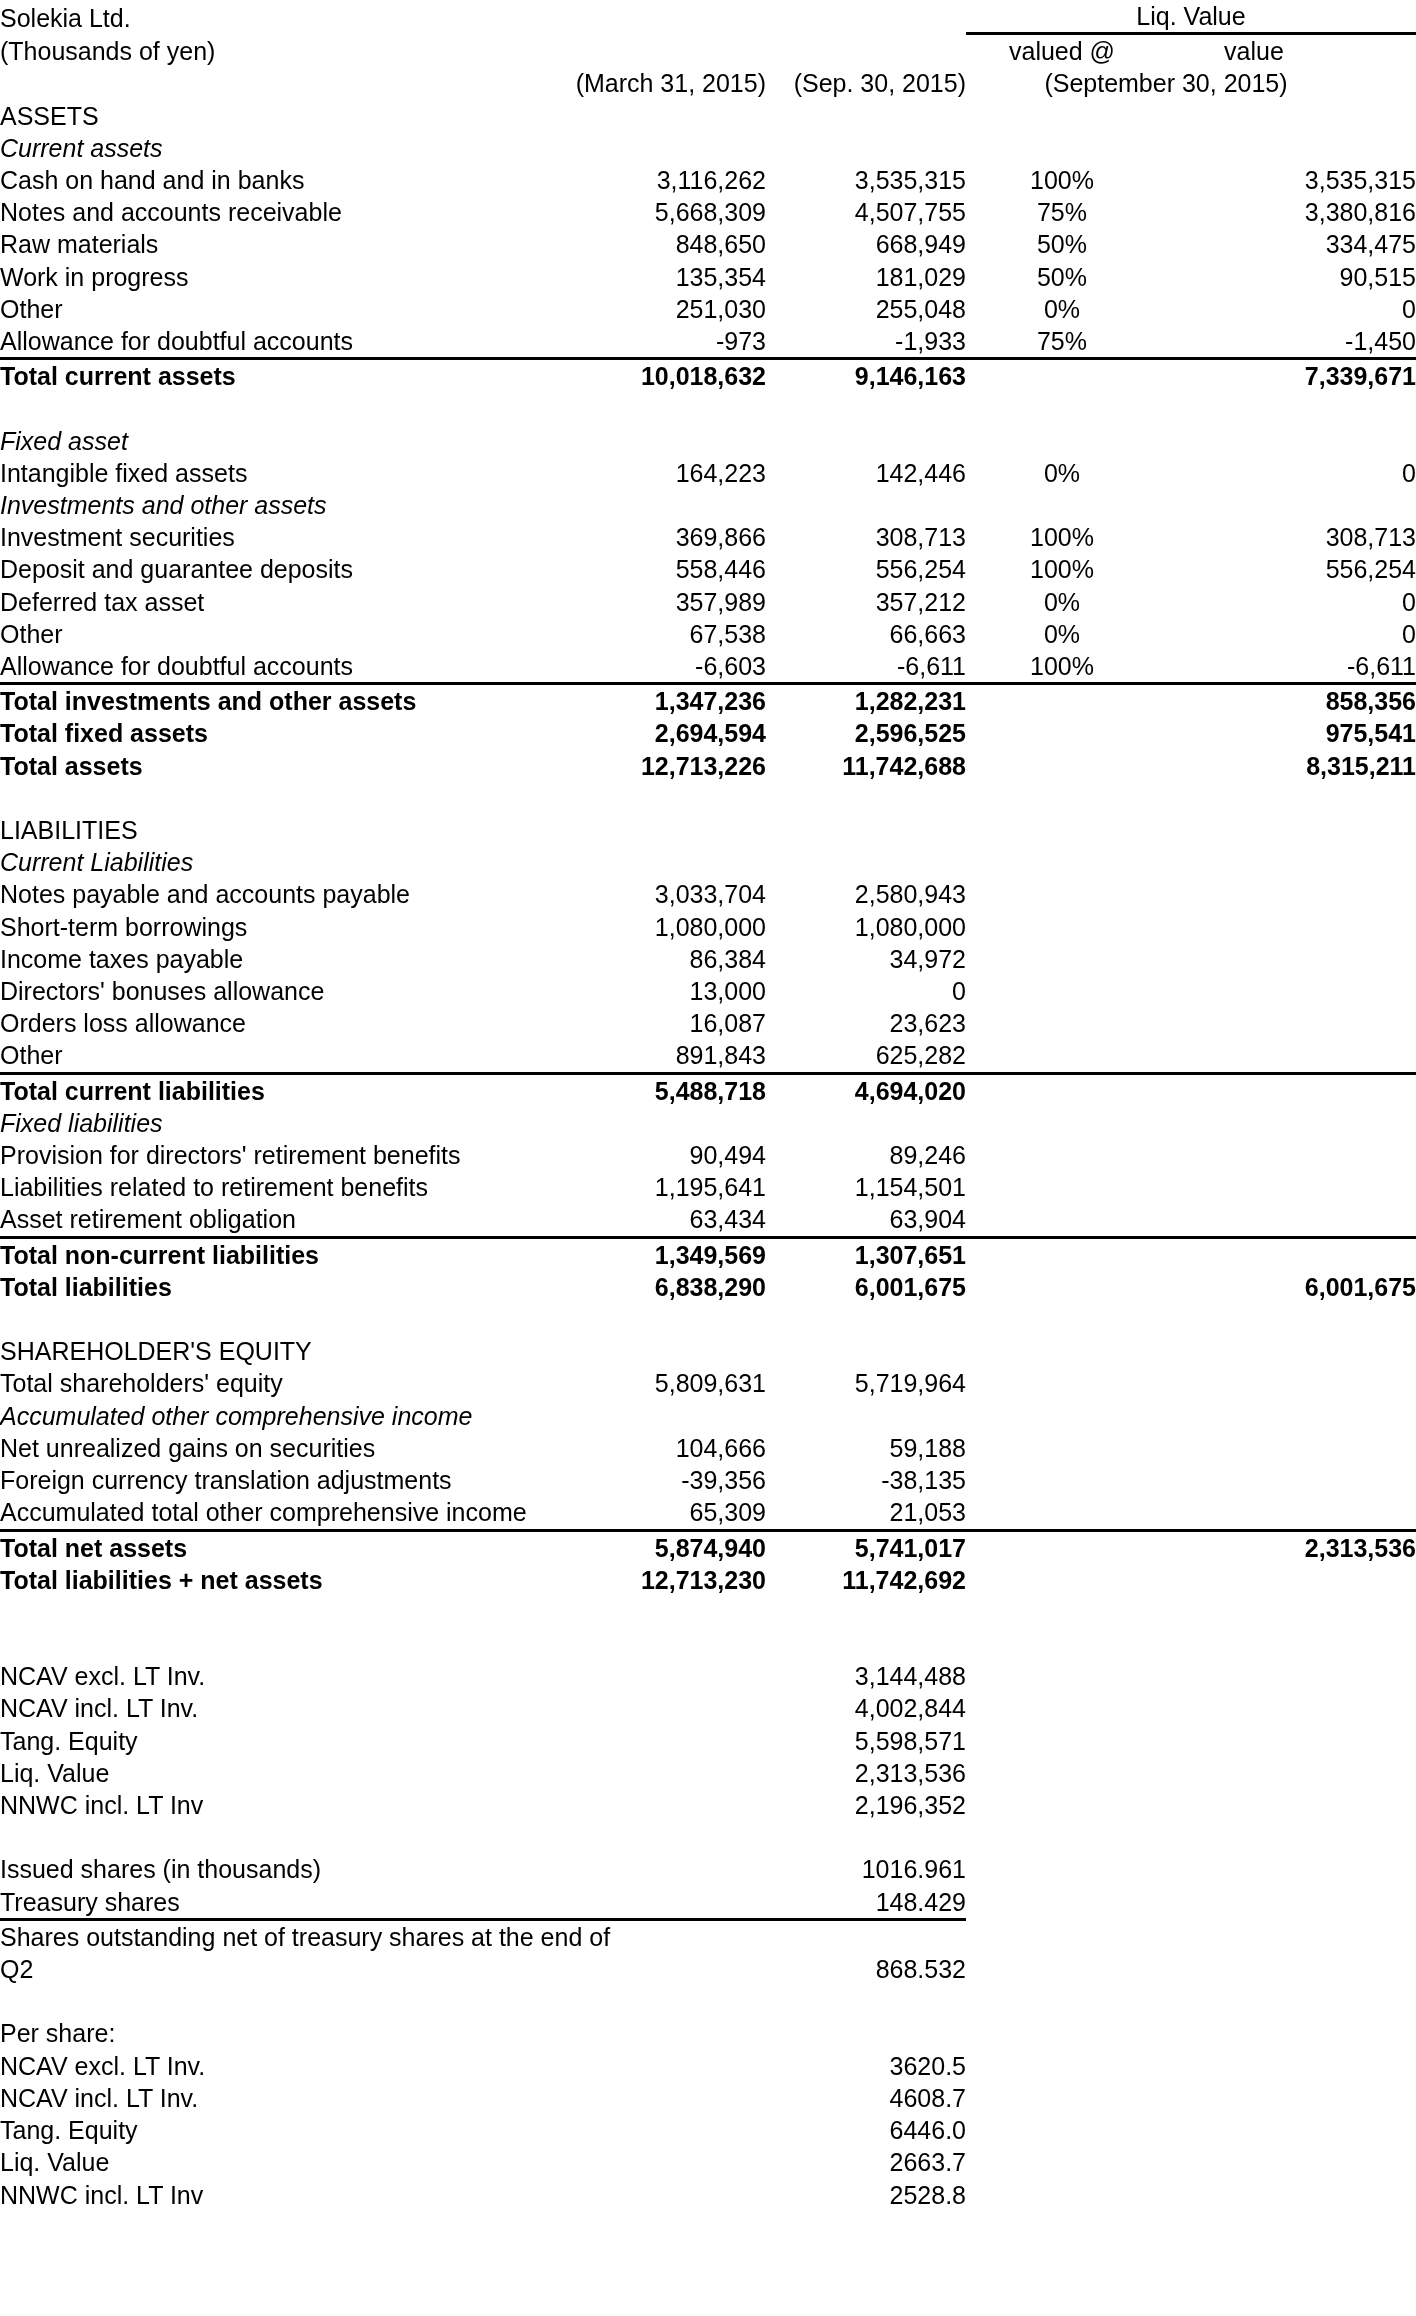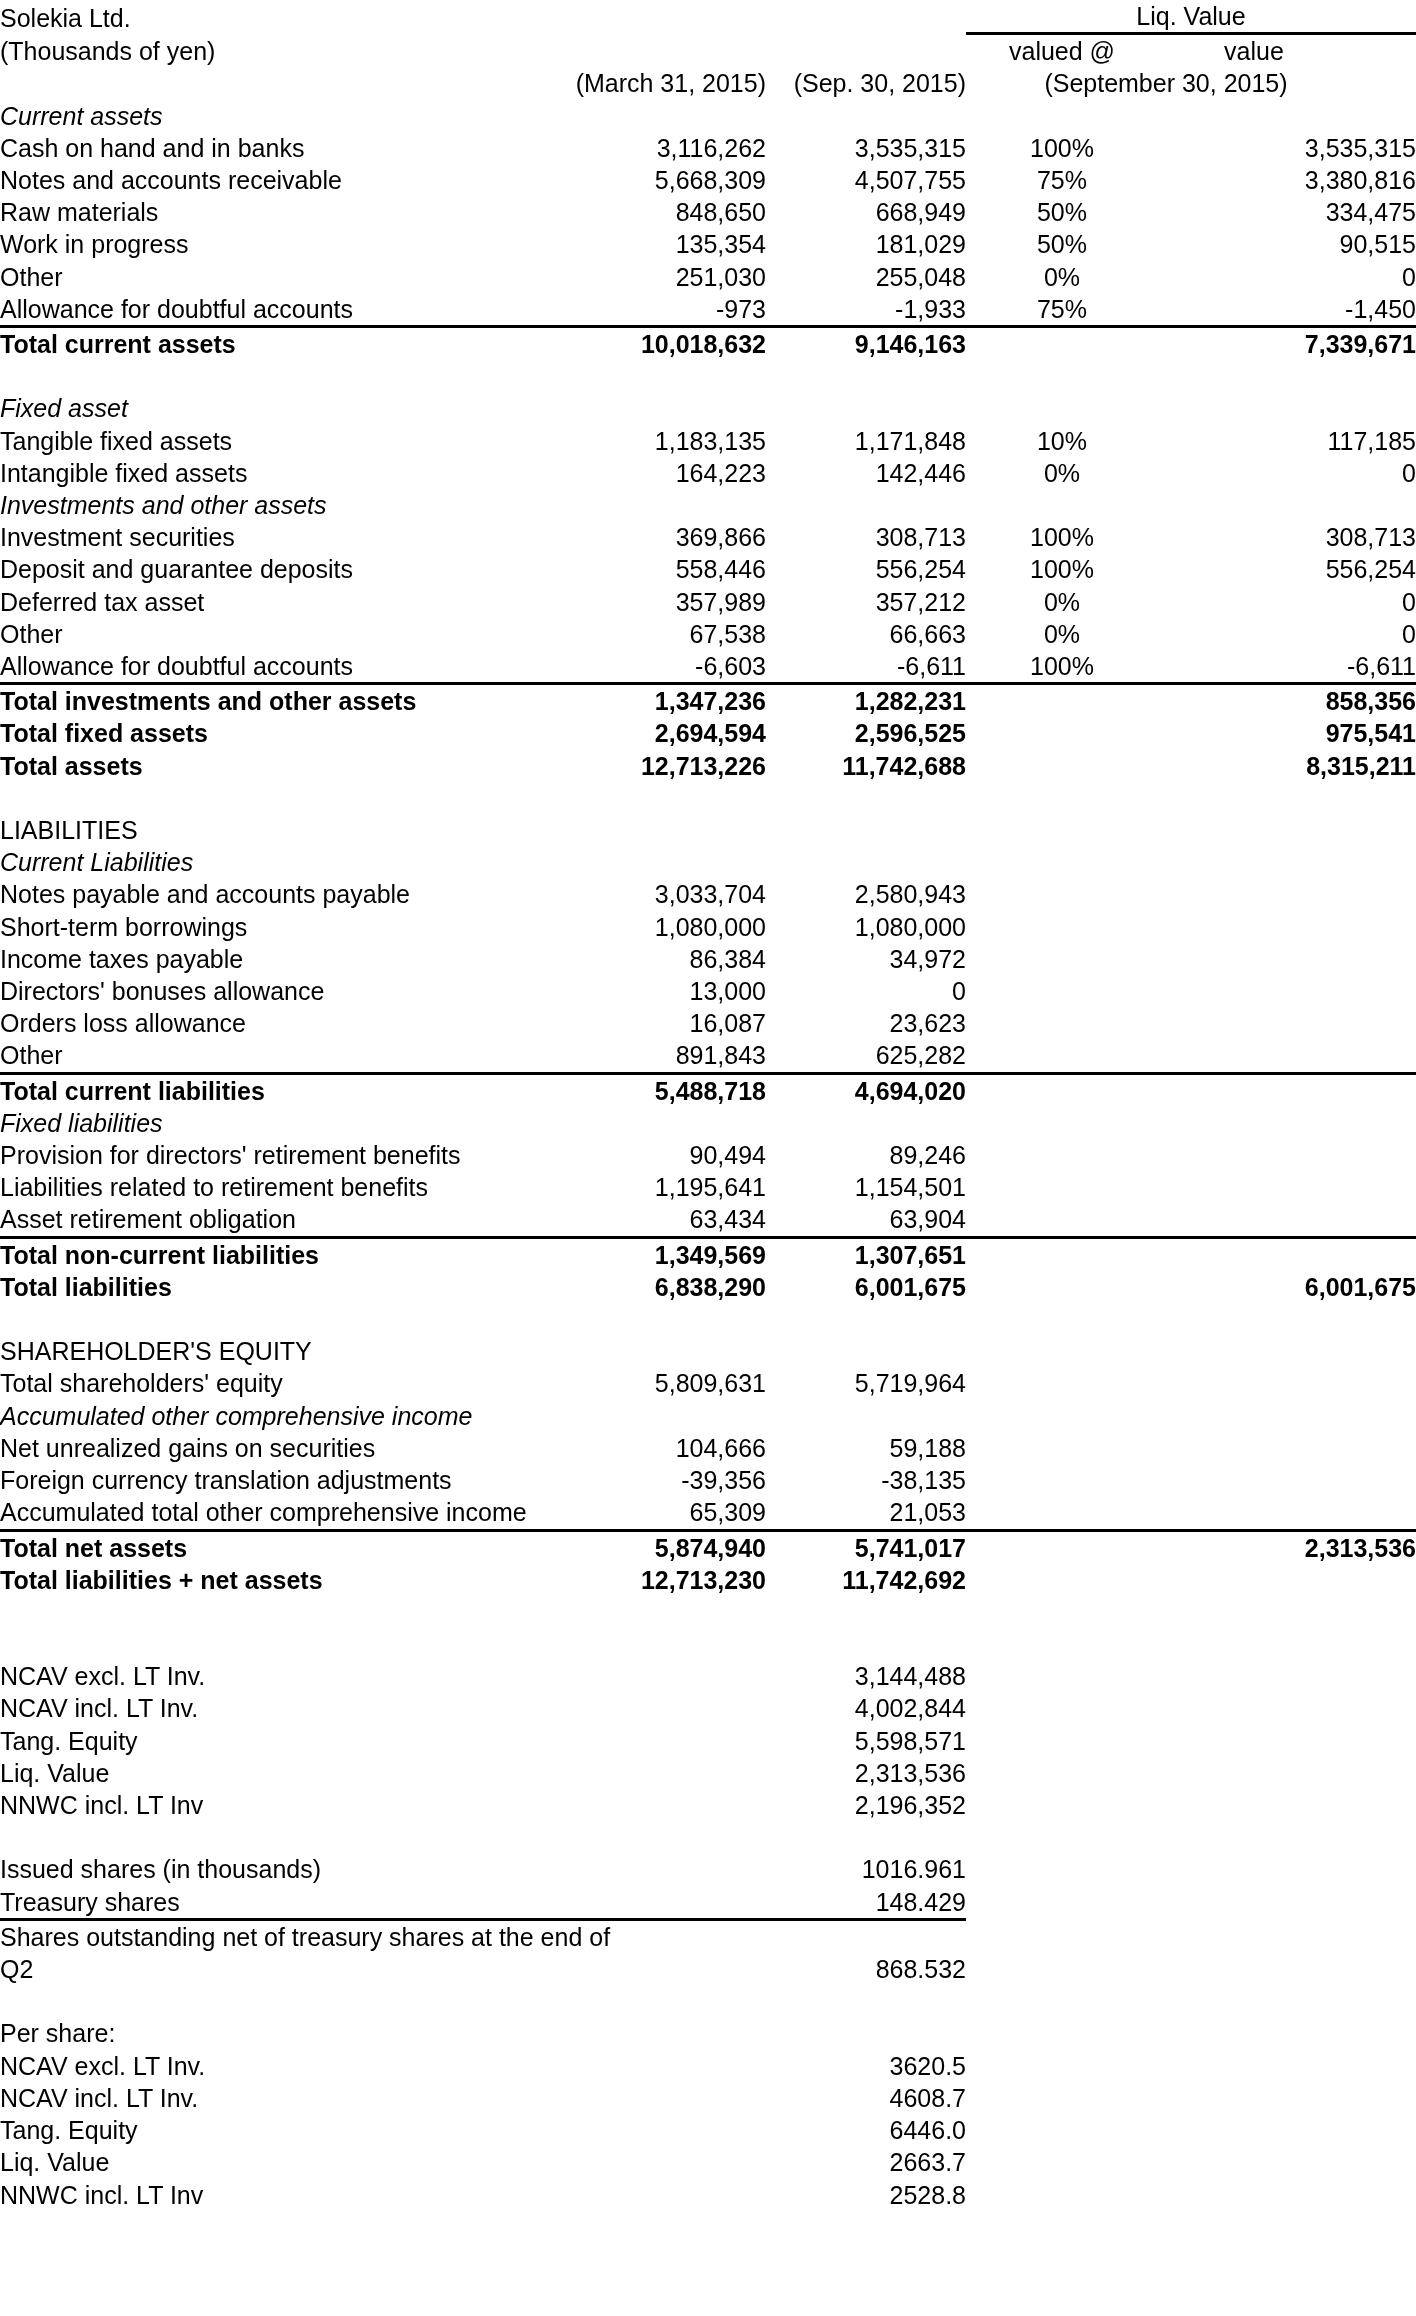--- a/index.html
+++ b/index.html
@@ -90,20 +90,27 @@
       </tr>
 
       <tr>
         <td class="label"></td>
         <td class="num">(March 31, 2015)</td>
         <td class="num">(Sep. 30, 2015)</td>
         <td colspan="2" class="ctr" style="padding-right:50px">(September 30, 2015)</td>
       </tr>
 
       <tr>
+        <td class="label">ASSETS</td>
+        <td></td>
+          <td></td>
+        <td></td>
+          <td></td>
+      </tr>
+      <tr>
         <td class="label italic">Current assets</td>
         <td></td>
           <td></td>
         <td></td>
           <td></td>
       </tr>
 
       <tr>
         <td class="label">Cash on hand and in banks</td>
         <td class="num">3,116,262</td>
@@ -160,27 +167,20 @@
         </tr>
 
       <tr>
         <td class="label italic">Fixed asset</td>
         <td></td>
           <td></td>
         <td></td>
           <td></td>
       </tr>
       <tr>
-        <td class="label">Tangible fixed assets</td>
-        <td class="num">1,183,135</td>
-        <td class="num">1,171,848</td>
-        <td class="pct">10%</td>
-        <td class="valnum">117,185</td>
-      </tr>
-      <tr>
         <td class="label">Intangible fixed assets</td>
         <td class="num">164,223</td>
         <td class="num">142,446</td>
         <td class="pct">0%</td>
         <td class="valnum">0</td>
       </tr>
 
       <tr>
         <td class="label italic">Investments and other assets</td>
         <td></td>

